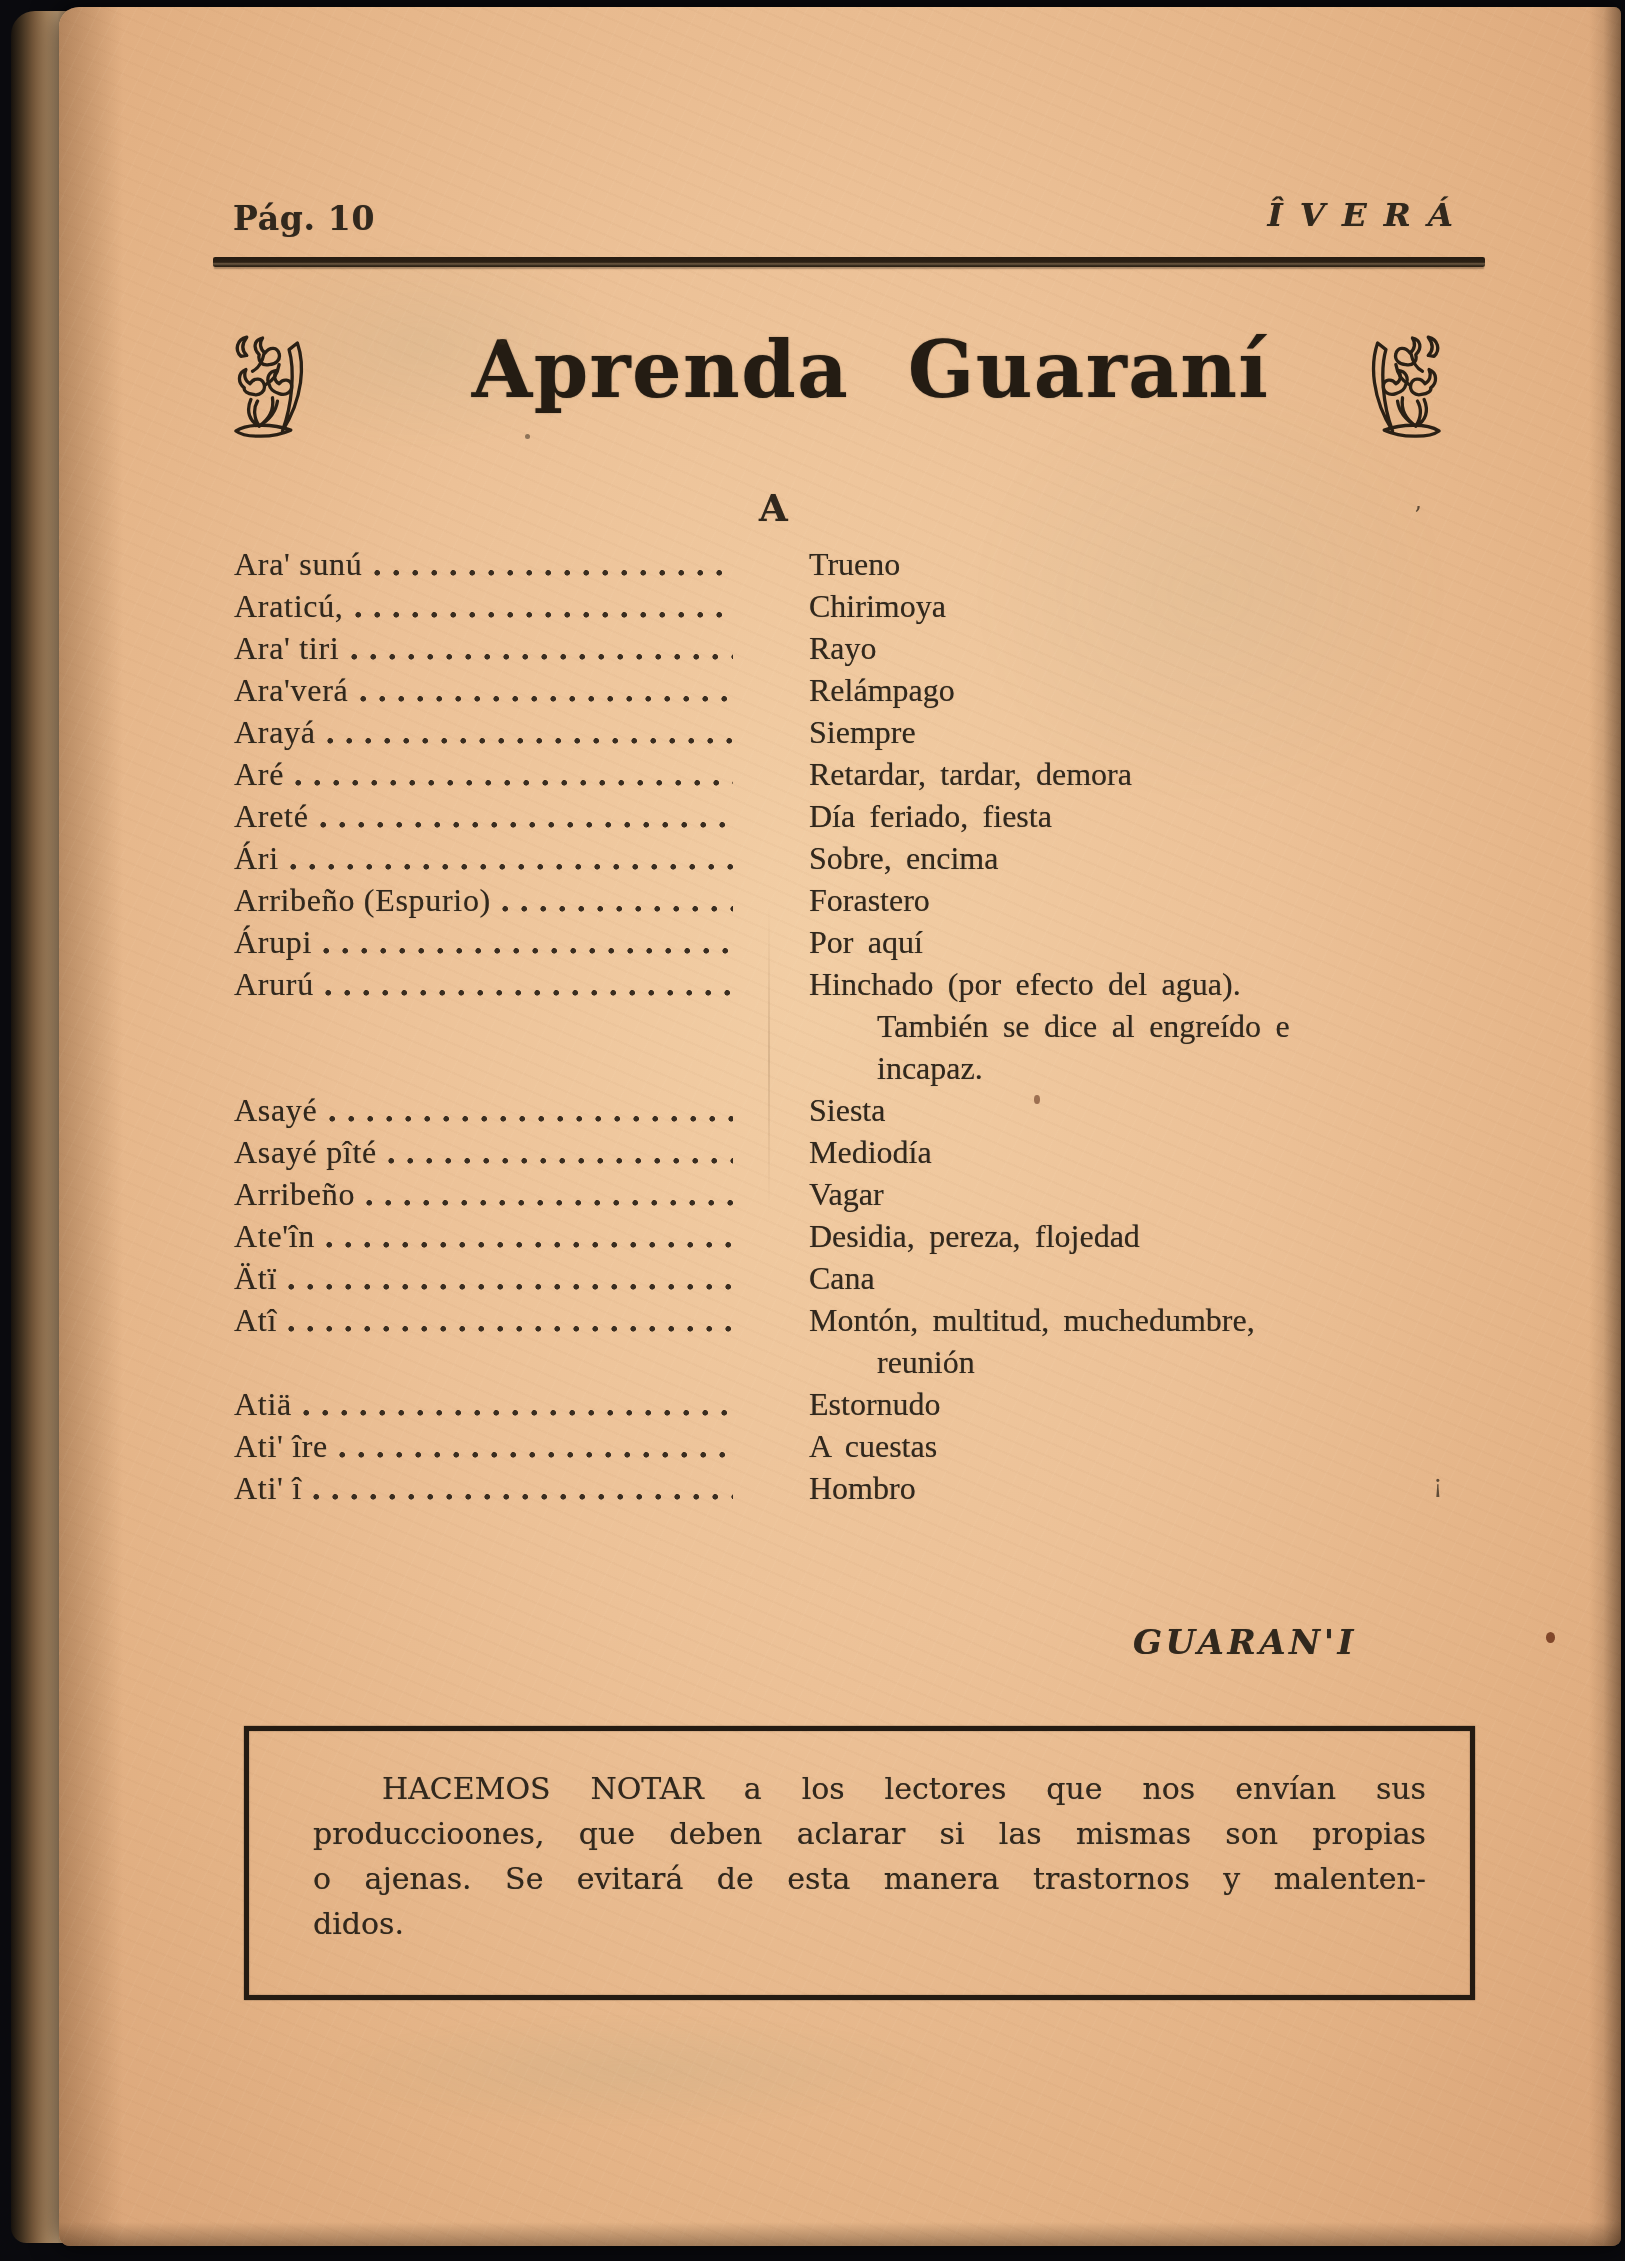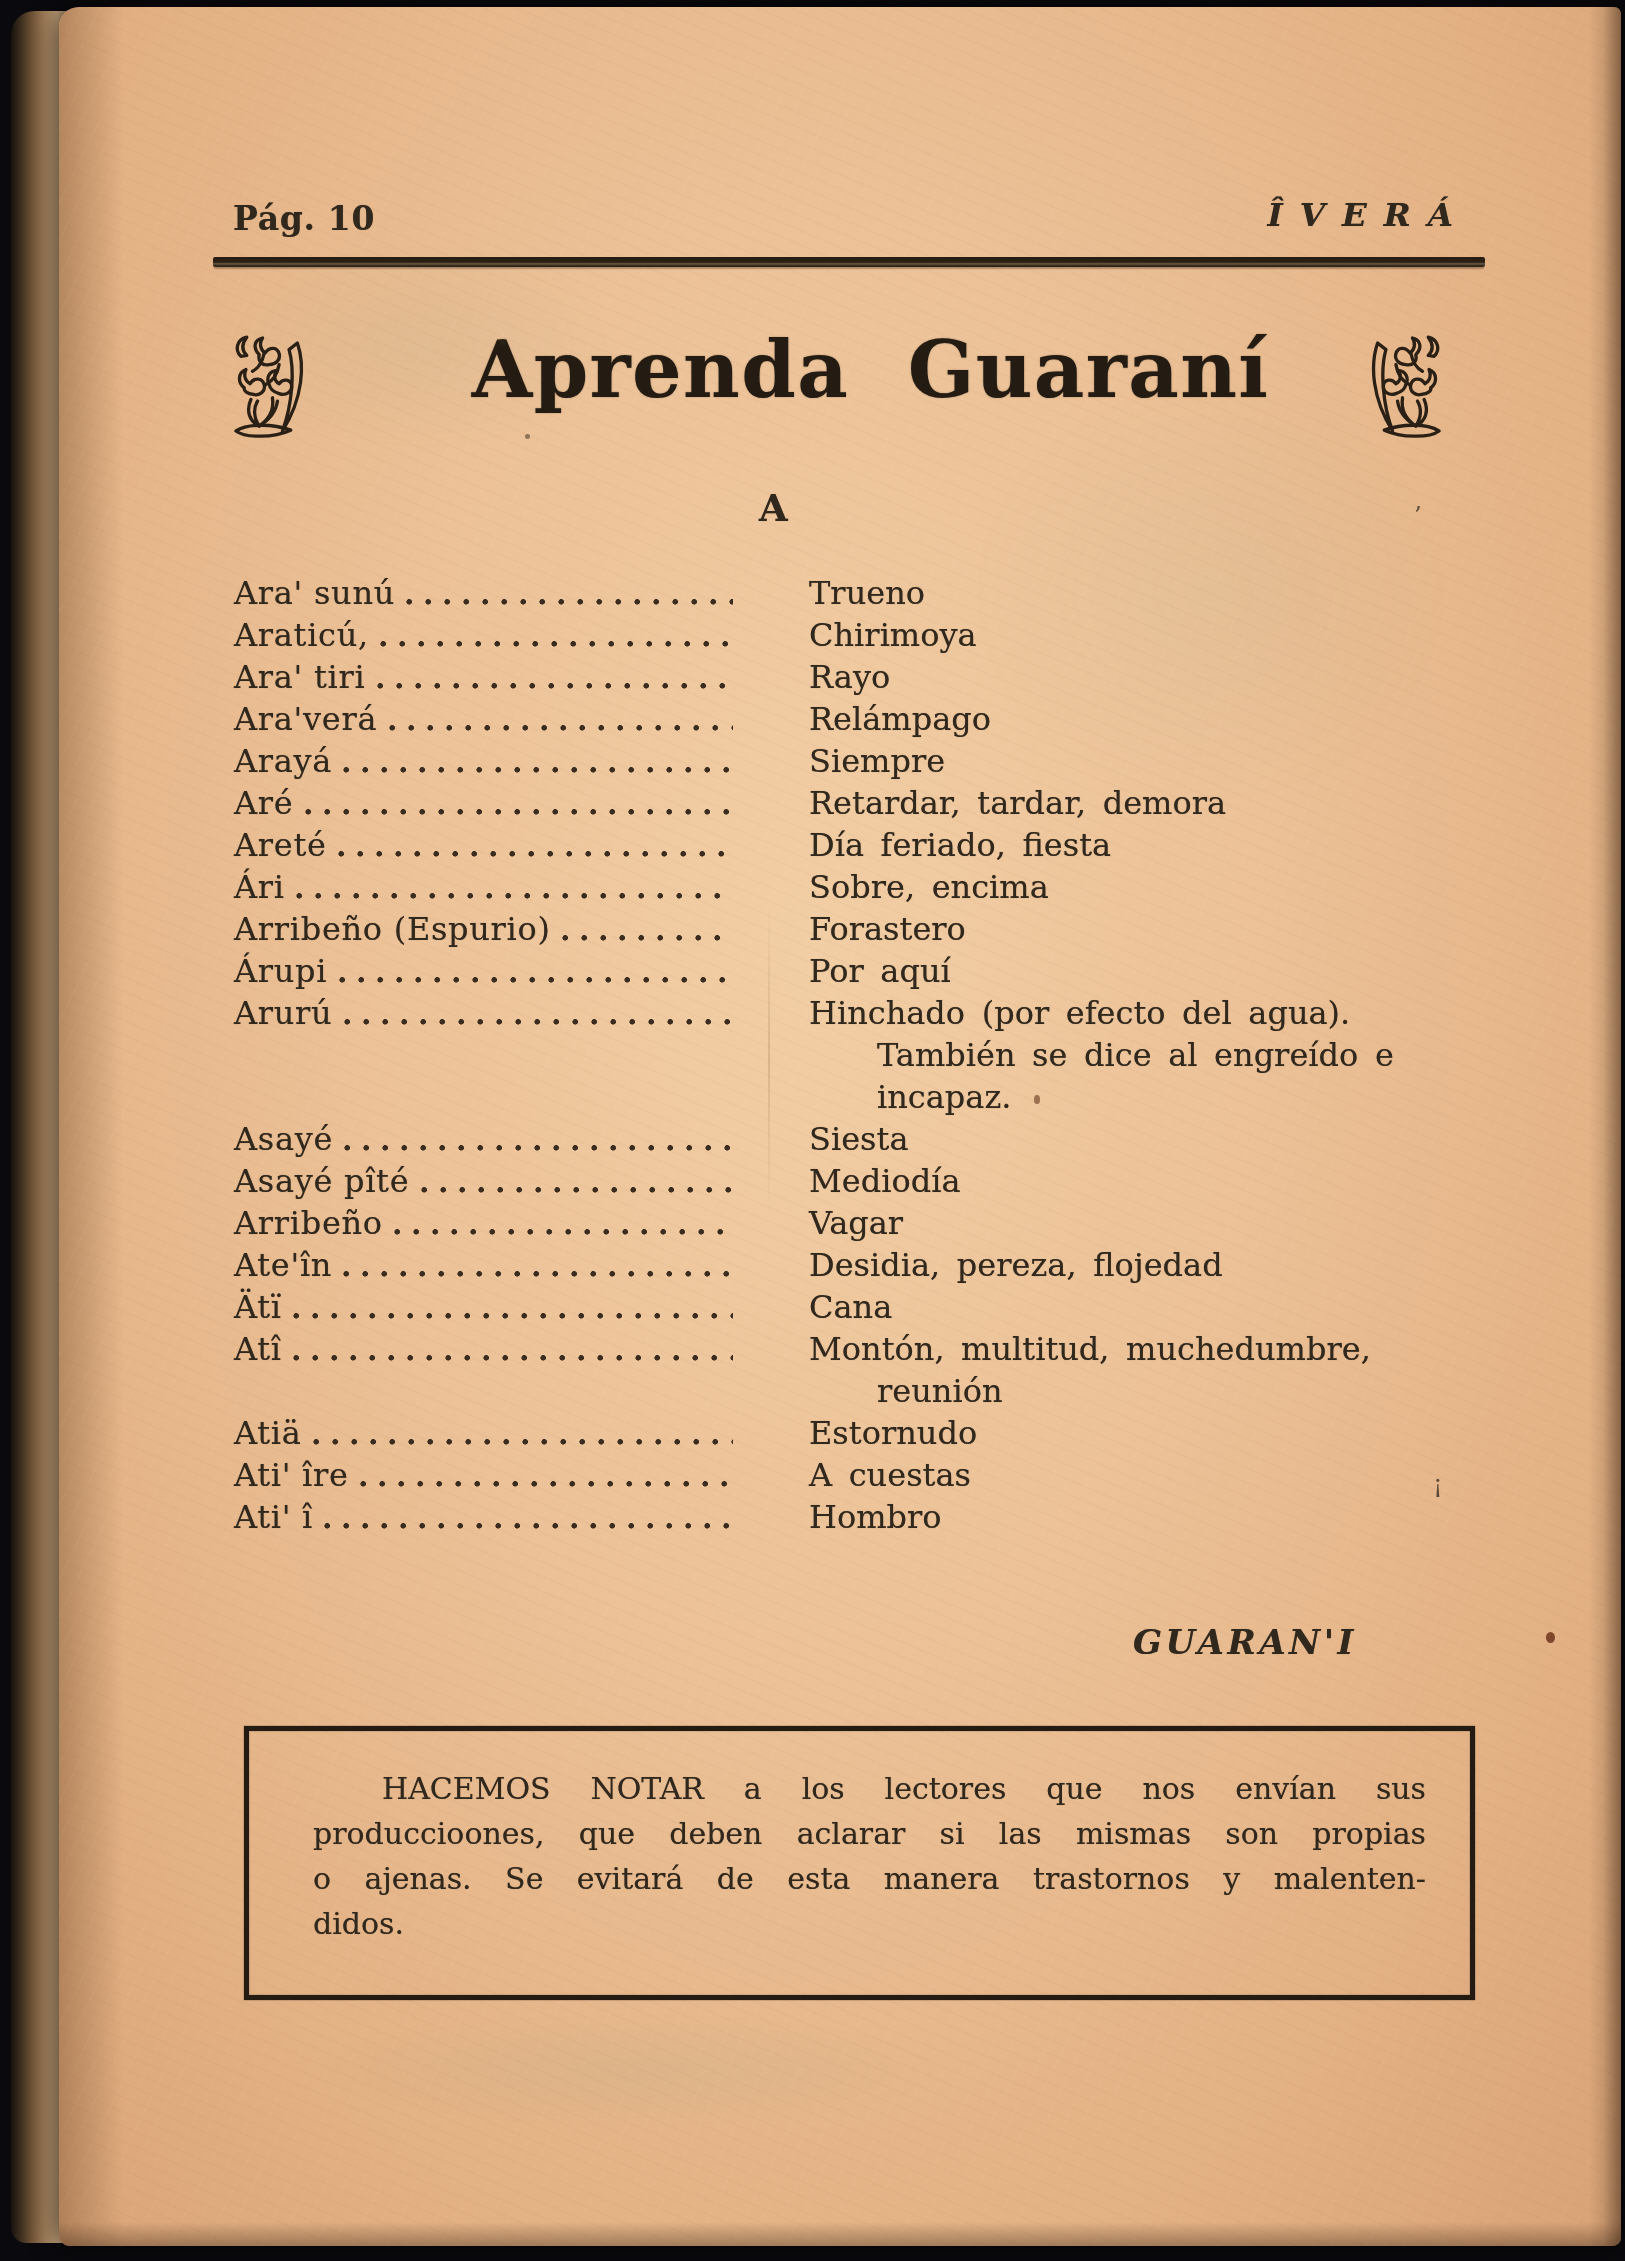--- a/index.html
+++ b/index.html
@@ -55,21 +55,21 @@
   .title{
     display:inline-block;position:relative;left:15.5px;
     font-size:78px;font-weight:bold;color:#241c13;word-spacing:30px;letter-spacing:1.4px;
     text-shadow:0 0 1.4px rgba(36,28,19,.5);
   }
   .orn{position:absolute;top:319px;width:83px;height:122px;}
   .orn-left{left:167px;}
   .orn-right{right:172px;transform:scaleX(-1);}
   .section-letter{position:absolute;left:700px;top:479px;font-size:37px;font-weight:bold;letter-spacing:1.4px;}
   
-  .entries{position:absolute;left:175px;top:565px;width:1321px;font-size:32px;line-height:42px;}
+  .entries{position:absolute;left:175px;top:536px;width:1321px;font-size:32px;line-height:42px;font-family:Liberation Serif, serif;}
   .entry-row{display:flex;align-items:flex-start;}
   .entry-left{display:flex;width:503px;flex:0 0 503px;}
   .entry-word{white-space:pre;letter-spacing:0.7px;}
   .entry-dots{
     flex:1;height:9.2px;align-self:flex-end;margin:0 4.2px 6.4px 11.3px;
     background-image:radial-gradient(circle at 3.2px 3.9px,#3a2d20 2.5px,rgba(58,45,32,0) 3.1px);
     background-size:19px 9.2px;background-repeat:repeat-x;
   }
   .entry-def{margin-left:72px;width:735px;word-spacing:6.4px;}
   .def-line{display:block;}

